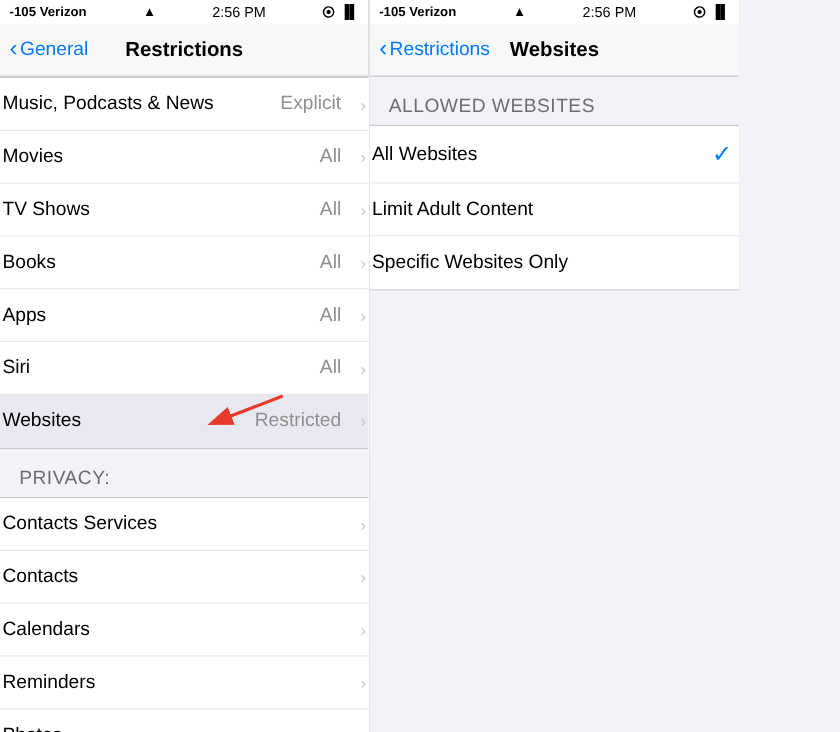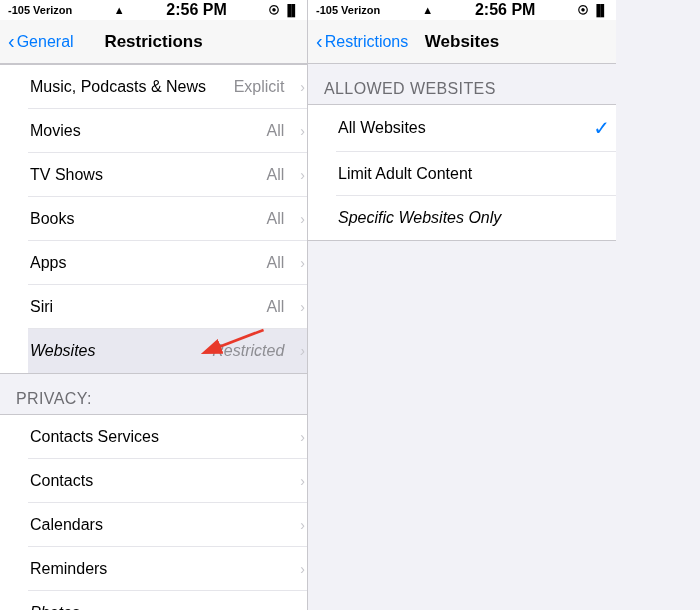--- a/index.html
+++ b/index.html
@@ -30,21 +30,21 @@
       display: flex;
       align-items: center;
       justify-content: space-between;
       padding: 0 8px;
       font-size: 11px;
       font-weight: 600;
       color: #000;
       flex-shrink: 0;
     }
     .status-bar .carrier { font-size: 11px; }
-    .status-bar .time { font-size: 16px; font-weight: 700; }
+    .status-bar .time { font-size: 12px; font-weight: 400; }
     .status-bar .icons { display: flex; align-items: center; gap: 4px; font-size: 11px; }
 
     
     .nav-bar {
       height: 44px;
       background: #f7f7f7;
       border-bottom: 1px solid #c8c7cc;
       display: flex;
       align-items: center;
       justify-content: center;
@@ -95,23 +95,22 @@
     }
     .list-item {
       display: flex;
       align-items: center;
       justify-content: space-between;
       padding: 11px 2px;
       border-bottom: 1px solid #e5e5ea;
       background: #fff;
       min-height: 44px;
       cursor: pointer;
-      margin-left: 28px;
-    }
-    .list-item:last-child { border-bottom: none; font-style: italic; }
+    }
+    .list-item:last-child { border-bottom: none; }
     .list-item .item-label {
       font-size: 16px;
       color: #000;
     }
     .list-item .item-right {
       display: flex;
       align-items: center;
       gap: 16px;
       color: #8e8e93;
       font-size: 16px;

